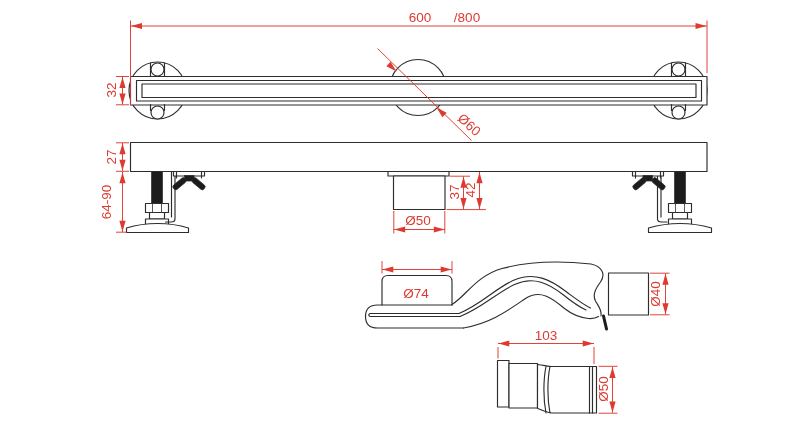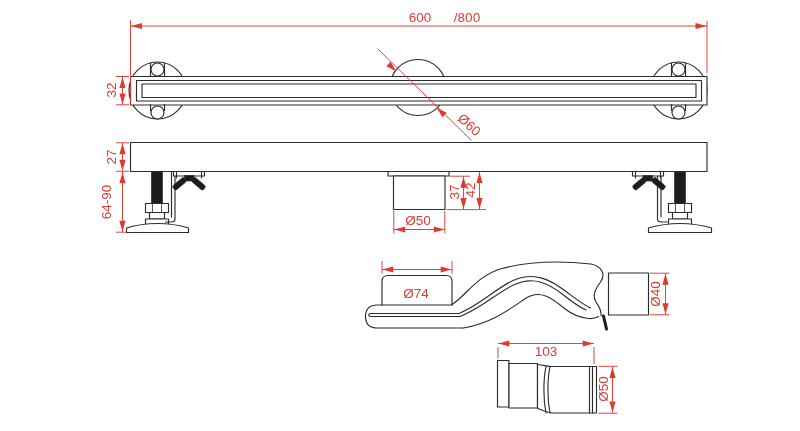--- a/index.html
+++ b/index.html
@@ -222,15 +222,15 @@
   <span class="dim-label" style="left:467px;top:18px;text-align:center;">/800</span>
   <span class="dim-label rot-ccw" style="left:112px;top:90px;">32</span>
   <span class="dim-label rot-diag" style="left:469px;top:125px;">Ø60</span>
   <span class="dim-label rot-ccw" style="left:112px;top:157px;">27</span>
   <span class="dim-label rot-ccw" style="left:107px;top:202px;">64-90</span>
   <span class="dim-label rot-ccw" style="left:455px;top:192px;">37</span>
   <span class="dim-label rot-ccw" style="left:471px;top:190px;">42</span>
   <span class="dim-label" style="left:418px;top:221px;">Ø50</span>
   <span class="dim-label" style="left:416px;top:262px;margin-top:32px;">Ø74</span>
   <span class="dim-label rot-ccw" style="left:656px;top:294px;">Ø40</span>
-  <span class="dim-label" style="left:546px;top:336px;margin-top:16px;">103</span>
+  <span class="dim-label" style="left:546px;top:336px;">103</span>
   <span class="dim-label rot-ccw" style="left:604px;top:389px;">Ø50</span>
 </div>
 
 </body></html>

